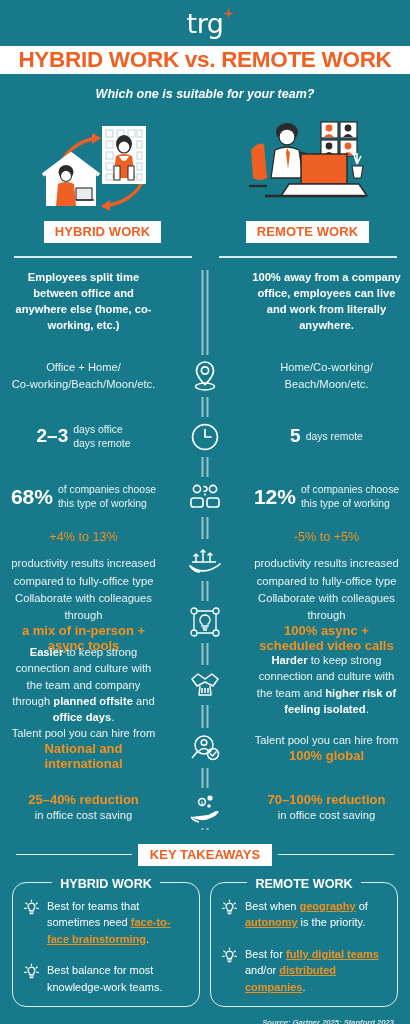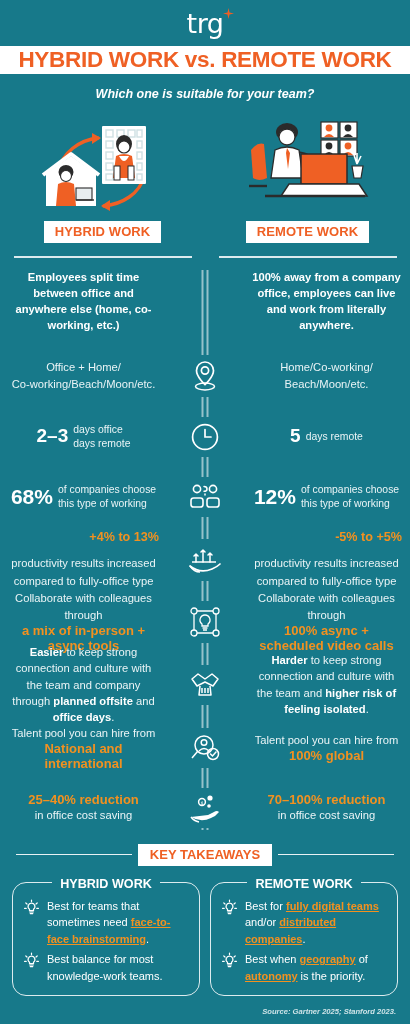--- a/index.html
+++ b/index.html
@@ -51,36 +51,36 @@
   .cell.right{padding-left:18px;}
   .mid{position:relative;width:56px;display:flex;align-items:center;justify-content:center;z-index:2;}
   .mid .iconwrap{background:#17798a;padding:5px 3px;display:flex;align-items:center;justify-content:center;}
 
   .lede{font-size:11.2px;font-weight:bold;line-height:1.42;}
   .plain{font-size:11.2px;line-height:1.45;color:#eaf4f6;font-weight:400;}
   .statline{line-height:1.3;}
   .statbig{color:#ffffff;font-size:19px;font-weight:bold;vertical-align:middle;}
   .statsm{display:inline-block;text-align:left;vertical-align:middle;font-size:10.4px;
           line-height:1.32;color:#eaf4f6;margin-left:5px;}
-  .orangebold{color:#f29120;font-weight:bold;font-size:12.6px;display:block;margin-bottom:9px;text-align:right;}
+  .orangebold{color:#f29120;font-weight:normal;font-size:12.6px;display:block;margin-bottom:9px;}
   .orangesm{color:#f29120;font-weight:bold;font-size:13px;}
   .wb{font-weight:bold;color:#ffffff;}
 
   
   .kt-band{display:flex;align-items:center;margin:14px 16px 0 16px;}
   .kt-band .ln{flex:1;height:1.6px;background:rgba(255,255,255,.9);}
   .kt-chip{background:#ffffff;color:#ef6024;font-weight:bold;font-size:13px;
            padding:3px 12px 4px 12px;margin:0 6px;white-space:nowrap;}
 
   .kt-cols{display:flex;gap:10px;margin:16px 12px 0 12px;}
   .kt-box{flex:1;position:relative;border:1.5px solid rgba(255,255,255,.85);
           border-radius:14px;padding:15px 10px 11px 10px;box-sizing:border-box;min-height:95px;}
   .kt-title{position:absolute;top:-9px;left:0;right:0;text-align:center;}
   .kt-title span{background:#17798a;color:#ffffff;font-weight:bold;font-size:12.6px;padding:0 8px;}
-  .kt-item{display:flex;align-items:flex-start;gap:7px;margin-bottom:4px;}
+  .kt-item{display:flex;align-items:flex-start;gap:7px;margin-bottom:15px;}
   .kt-item:last-child{margin-bottom:0;}
   .kt-item .bulb{flex:0 0 17px;margin-top:1px;}
   .kt-text{font-size:11px;line-height:1.5;color:#ffffff;text-align:left;}
   .uline{color:#f29120;font-weight:bold;text-decoration:underline;}
 
   .source{text-align:right;margin:11px 14px 0 0;color:#cfe4e8;font-size:7.6px;
           font-style:italic;font-weight:bold;}
 </style>
 </head>
 <body>
@@ -443,31 +443,31 @@
       <div class="kt-item">
         <span class="bulb">
           <svg width="17" height="17" viewBox="0 0 17 17">
               <g fill="none" stroke="#ffffff" stroke-width="1.2" stroke-linecap="round">
           <path d="M8.5 4.2 a3.3 3.3 0 0 1 2 6 v1.4 h-4 v-1.4 a3.3 3.3 0 0 1 2 -6 Z"></path>
           <path d="M6.8 13 h3.4 M7.2 14.6 h2.6"></path>
           <path d="M8.5 1 v1.6 M2.8 4 l1.2 1 M14.2 4 l-1.2 1 M1.6 9.4 h1.6 M13.8 9.4 h1.6"></path>
               </g>
             </svg>
         </span>
-        <div class="kt-text">Best for <span class="uline">fully digital teams</span> and/or <span class="uline">distributed companies</span>.</div>
+        <div class="kt-text">Best when <span class="uline">geography</span> of <span class="uline">autonomy</span> is the priority.</div>
       </div>
       <div class="kt-item">
         <span class="bulb">
           <svg width="17" height="17" viewBox="0 0 17 17">
               <g fill="none" stroke="#ffffff" stroke-width="1.2" stroke-linecap="round">
           <path d="M8.5 4.2 a3.3 3.3 0 0 1 2 6 v1.4 h-4 v-1.4 a3.3 3.3 0 0 1 2 -6 Z"></path>
           <path d="M6.8 13 h3.4 M7.2 14.6 h2.6"></path>
           <path d="M8.5 1 v1.6 M2.8 4 l1.2 1 M14.2 4 l-1.2 1 M1.6 9.4 h1.6 M13.8 9.4 h1.6"></path>
               </g>
             </svg>
         </span>
-        <div class="kt-text">Best when <span class="uline">geography</span> of <span class="uline">autonomy</span> is the priority.</div>
+        <div class="kt-text">Best for <span class="uline">fully digital teams</span> and/or <span class="uline">distributed companies</span>.</div>
       </div>
     </div>
   </div>
 
   <div class="source">Source: Gartner 2025; Stanford 2023.</div>
 </div>
 
 </body></html>

